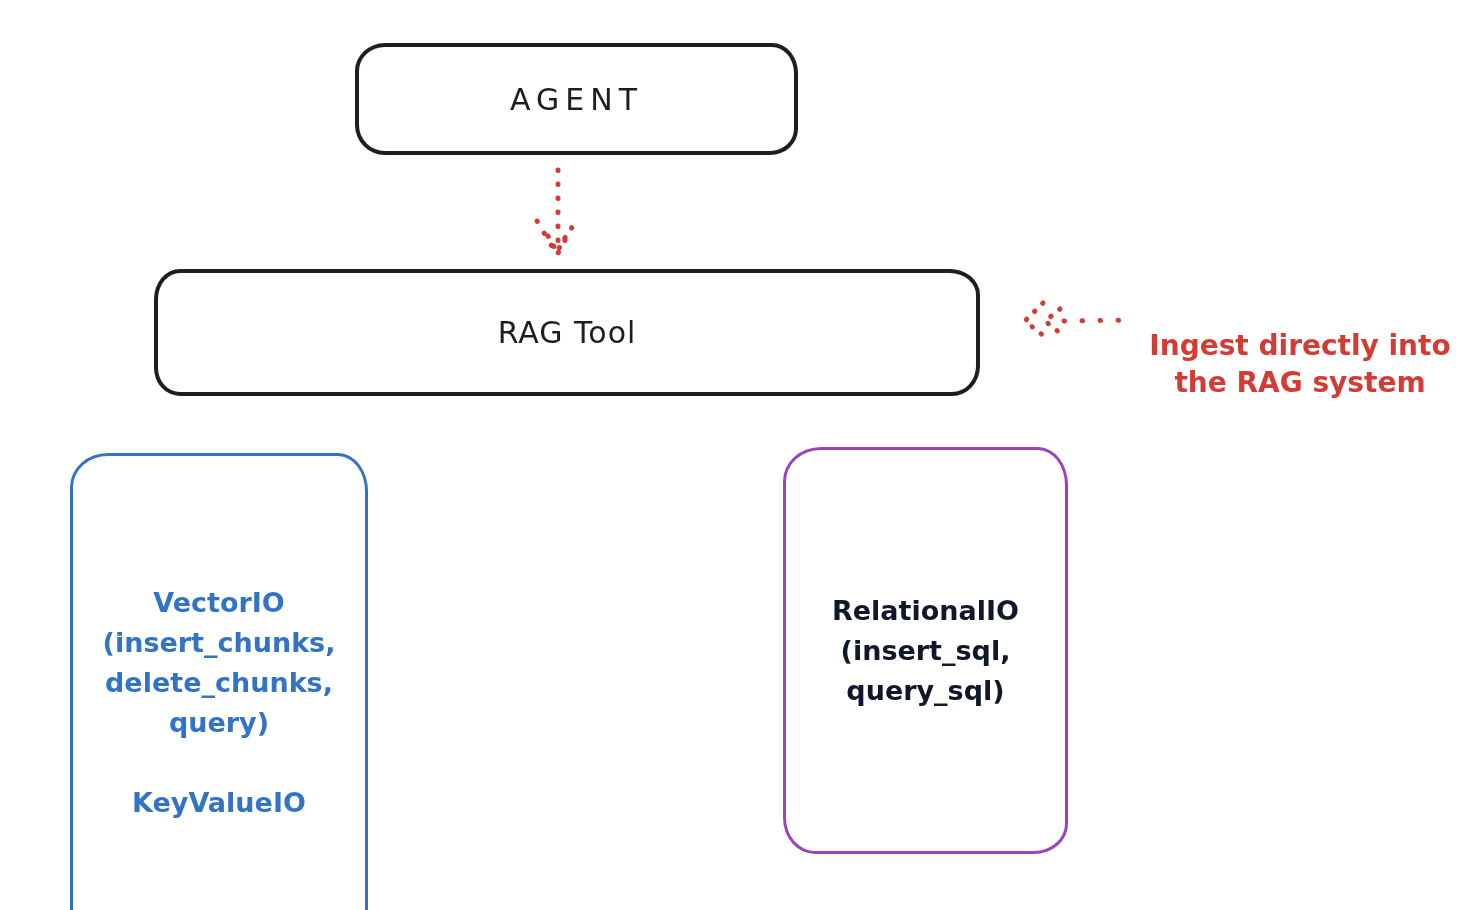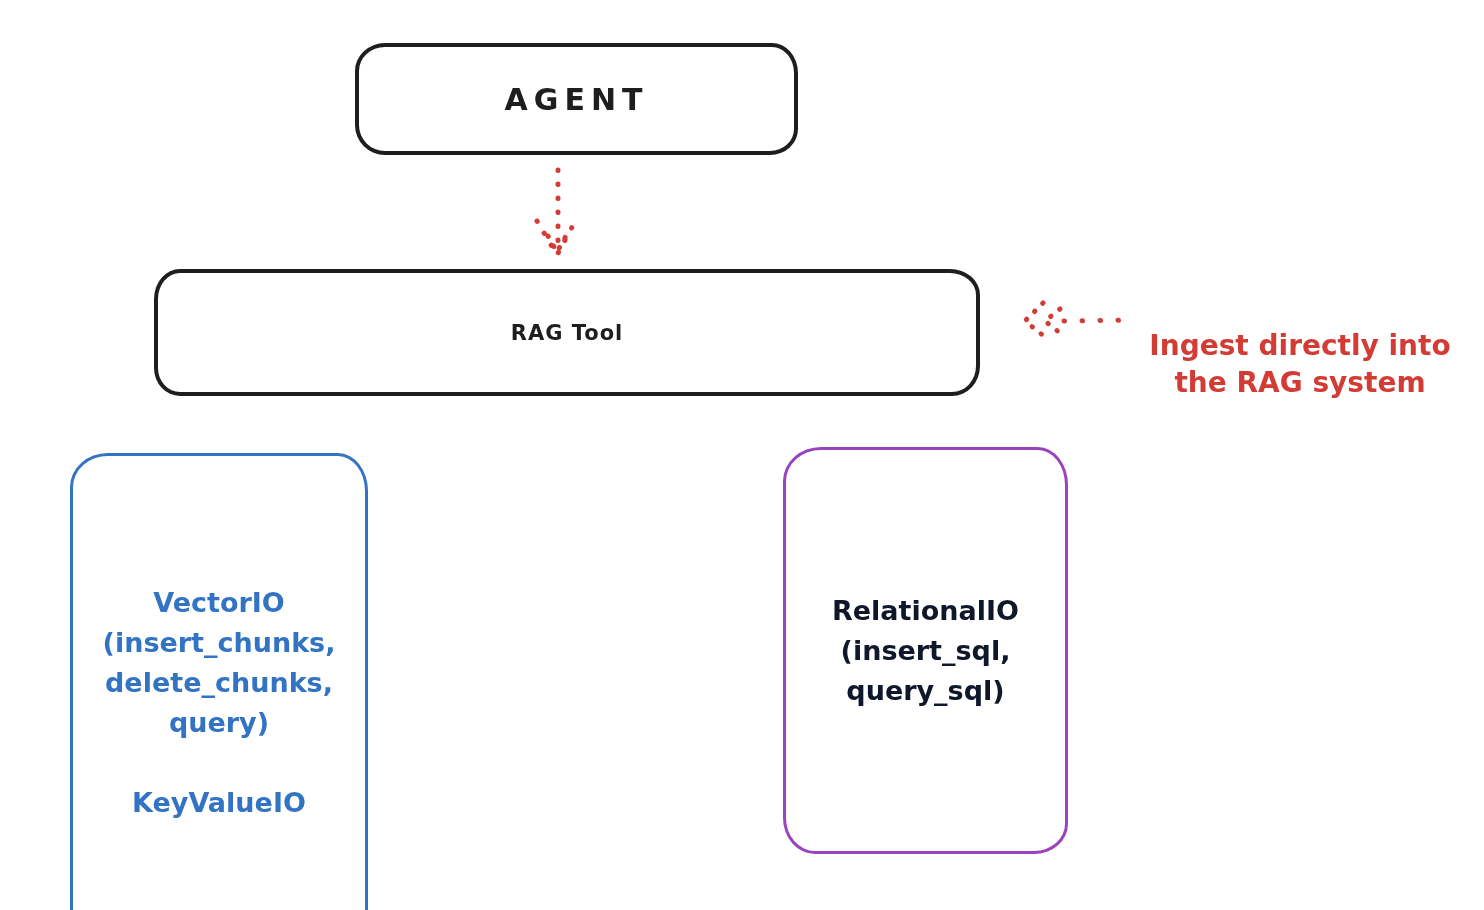--- a/index.html
+++ b/index.html
@@ -30,33 +30,33 @@
   }
   .agent-box {
     left: 355px;
     top: 43px;
     width: 443px;
     height: 112px;
     border-radius: 30px 26px 28px 30px / 28px 30px 26px 30px;
   }
   .agent-label {
     font-size: 30px;
-    font-weight: 700;
+    font-weight: 400;
     letter-spacing: 6px;
   }
   .rag-box {
     left: 154px;
     top: 269px;
     width: 826px;
     height: 127px;
     border-radius: 26px 30px 28px 26px / 30px 26px 30px 28px;
   }
   .rag-label {
-    font-size: 21px;
-    font-weight: 700;
+    font-size: 30px;
+    font-weight: 400;
     letter-spacing: 1px;
   }
   .store {
     position: absolute;
     border-width: 3.5px;
     border-style: solid;
     border-radius: 38px 30px 34px 32px / 34px 38px 30px 36px;
     background: #ffffff;
     box-sizing: border-box;
     display: flex;

